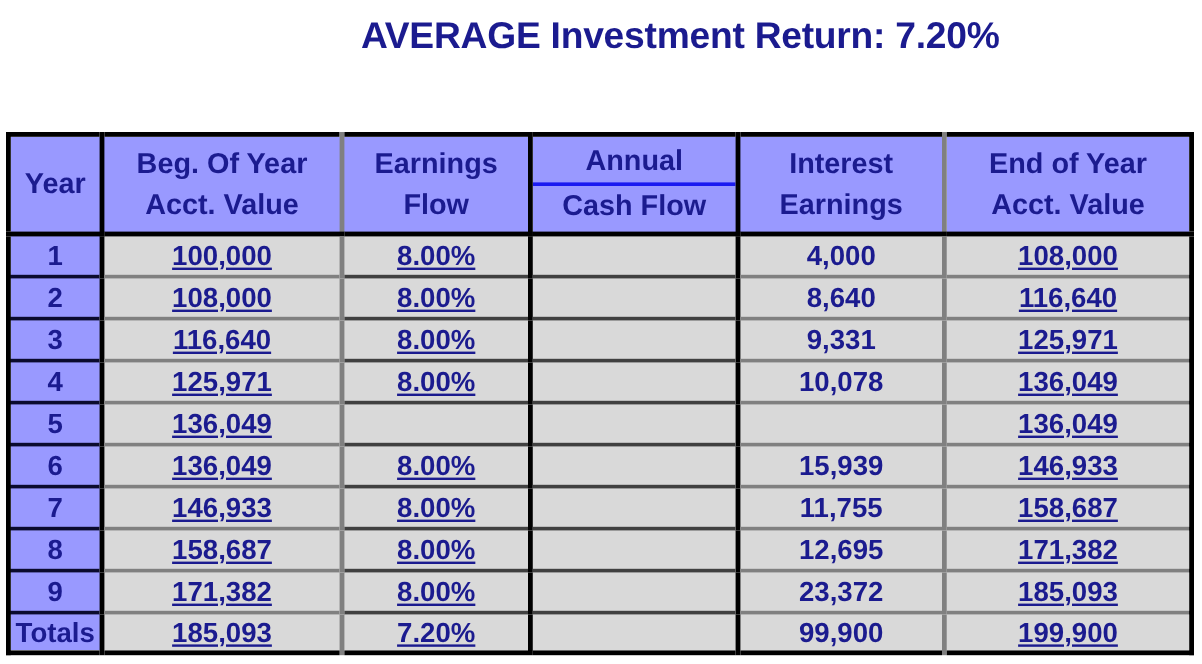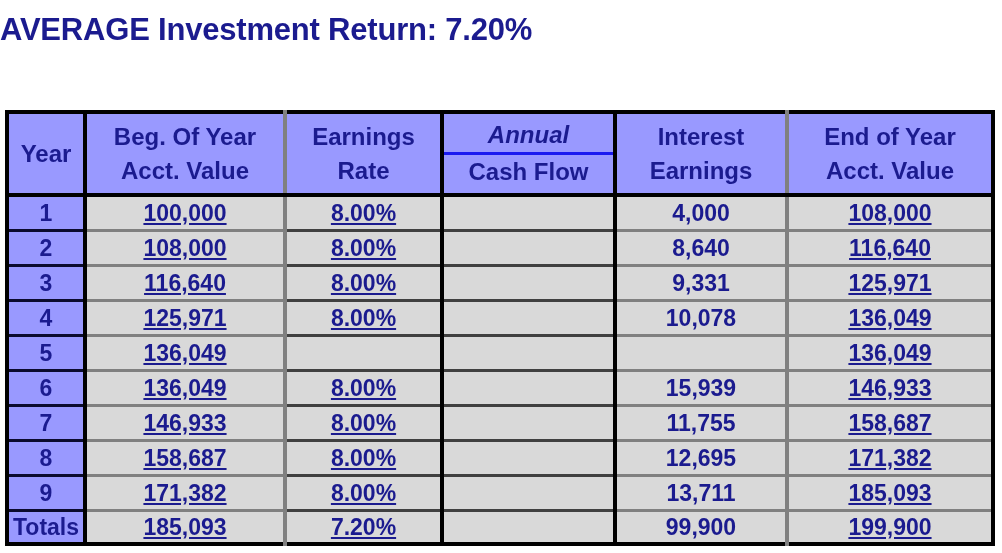--- a/index.html
+++ b/index.html
@@ -11,21 +11,21 @@
     width: 1002px;
     height: 553px;
     overflow: hidden;
     font-family: "Liberation Sans", sans-serif;
   }
 
   
   #title-block {
     width: 833px;
     padding-top: 8px;
-    text-align: left;
+    text-align: right;
   }
   .title-line {
     color: #1b1b8f;
     font-weight: bold;
     font-size: 31px;
     line-height: 44px;
     letter-spacing: -0.2px;
     white-space: nowrap;
   }
 
@@ -68,21 +68,21 @@
   thead th {
     background: #9999ff;
     color: #000000;
     height: 79px;
     font-size: 24px;
     border-bottom: 4px solid #000000;
   }
   th.h-year { vertical-align: bottom; padding-bottom: 2px; }
   .hdr2 { display: block; line-height: 34px; }
   .hdr-top { }
-  .hdr-underline { border-bottom: 3px solid #1a1af0; font-style: italic; }
+  .hdr-underline { border-bottom: 3px solid #1a1af0; }
 
   
   th.sep-black  { border-right: 4px solid #000000; }
   th.sep-gray   { border-right: 4px solid #808080; }
 
   
   tbody td {
     height: 32px;
     font-size: 23px;
     background: #d9d9d9;
@@ -129,21 +129,21 @@
         <th class="h-year sep-black">
           <span class="hdr2 hdr-top"></span>
           <span class="hdr2">Year</span>
         </th>
         <th class="sep-gray">
           <span class="hdr2 hdr-top">Beg. Of Year</span>
           <span class="hdr2">Acct. Value</span>
         </th>
         <th class="sep-black">
           <span class="hdr2 hdr-top">Earnings</span>
-          <span class="hdr2">Rate</span>
+          <span class="hdr2">Flow</span>
         </th>
         <th class="sep-black">
           <span class="hdr2 hdr-top hdr-underline">Annual</span>
           <span class="hdr2">Cash Flow</span>
         </th>
         <th class="sep-gray">
           <span class="hdr2 hdr-top">Interest</span>
           <span class="hdr2">Earnings</span>
         </th>
         <th>
@@ -215,21 +215,21 @@
           <td class="num hb-blue vb-black">8.00%</td>
           <td class="num hb-blue vb-black"></td>
           <td class="green hb-gray vb-gray">12,695</td>
           <td class="num hb-gray">171,382</td>
         </tr>
         <tr>
           <td class="year-cell vb-black">9</td>
           <td class="num hb-gray vb-gray">171,382</td>
           <td class="num hb-blue vb-black">8.00%</td>
           <td class="num hb-blue vb-black"></td>
-          <td class="green hb-gray vb-gray">13,711</td>
+          <td class="green hb-gray vb-gray">23,372</td>
           <td class="num hb-gray">185,093</td>
         </tr>
         <tr class="totals-row">
           <td class="year-cell vb-black">Totals</td>
           <td class="num vb-gray">185,093</td>
           <td class="num vb-black">7.20%</td>
           <td class="num vb-black"></td>
           <td class="green vb-gray">99,900</td>
           <td class="num">199,900</td>
         </tr>

